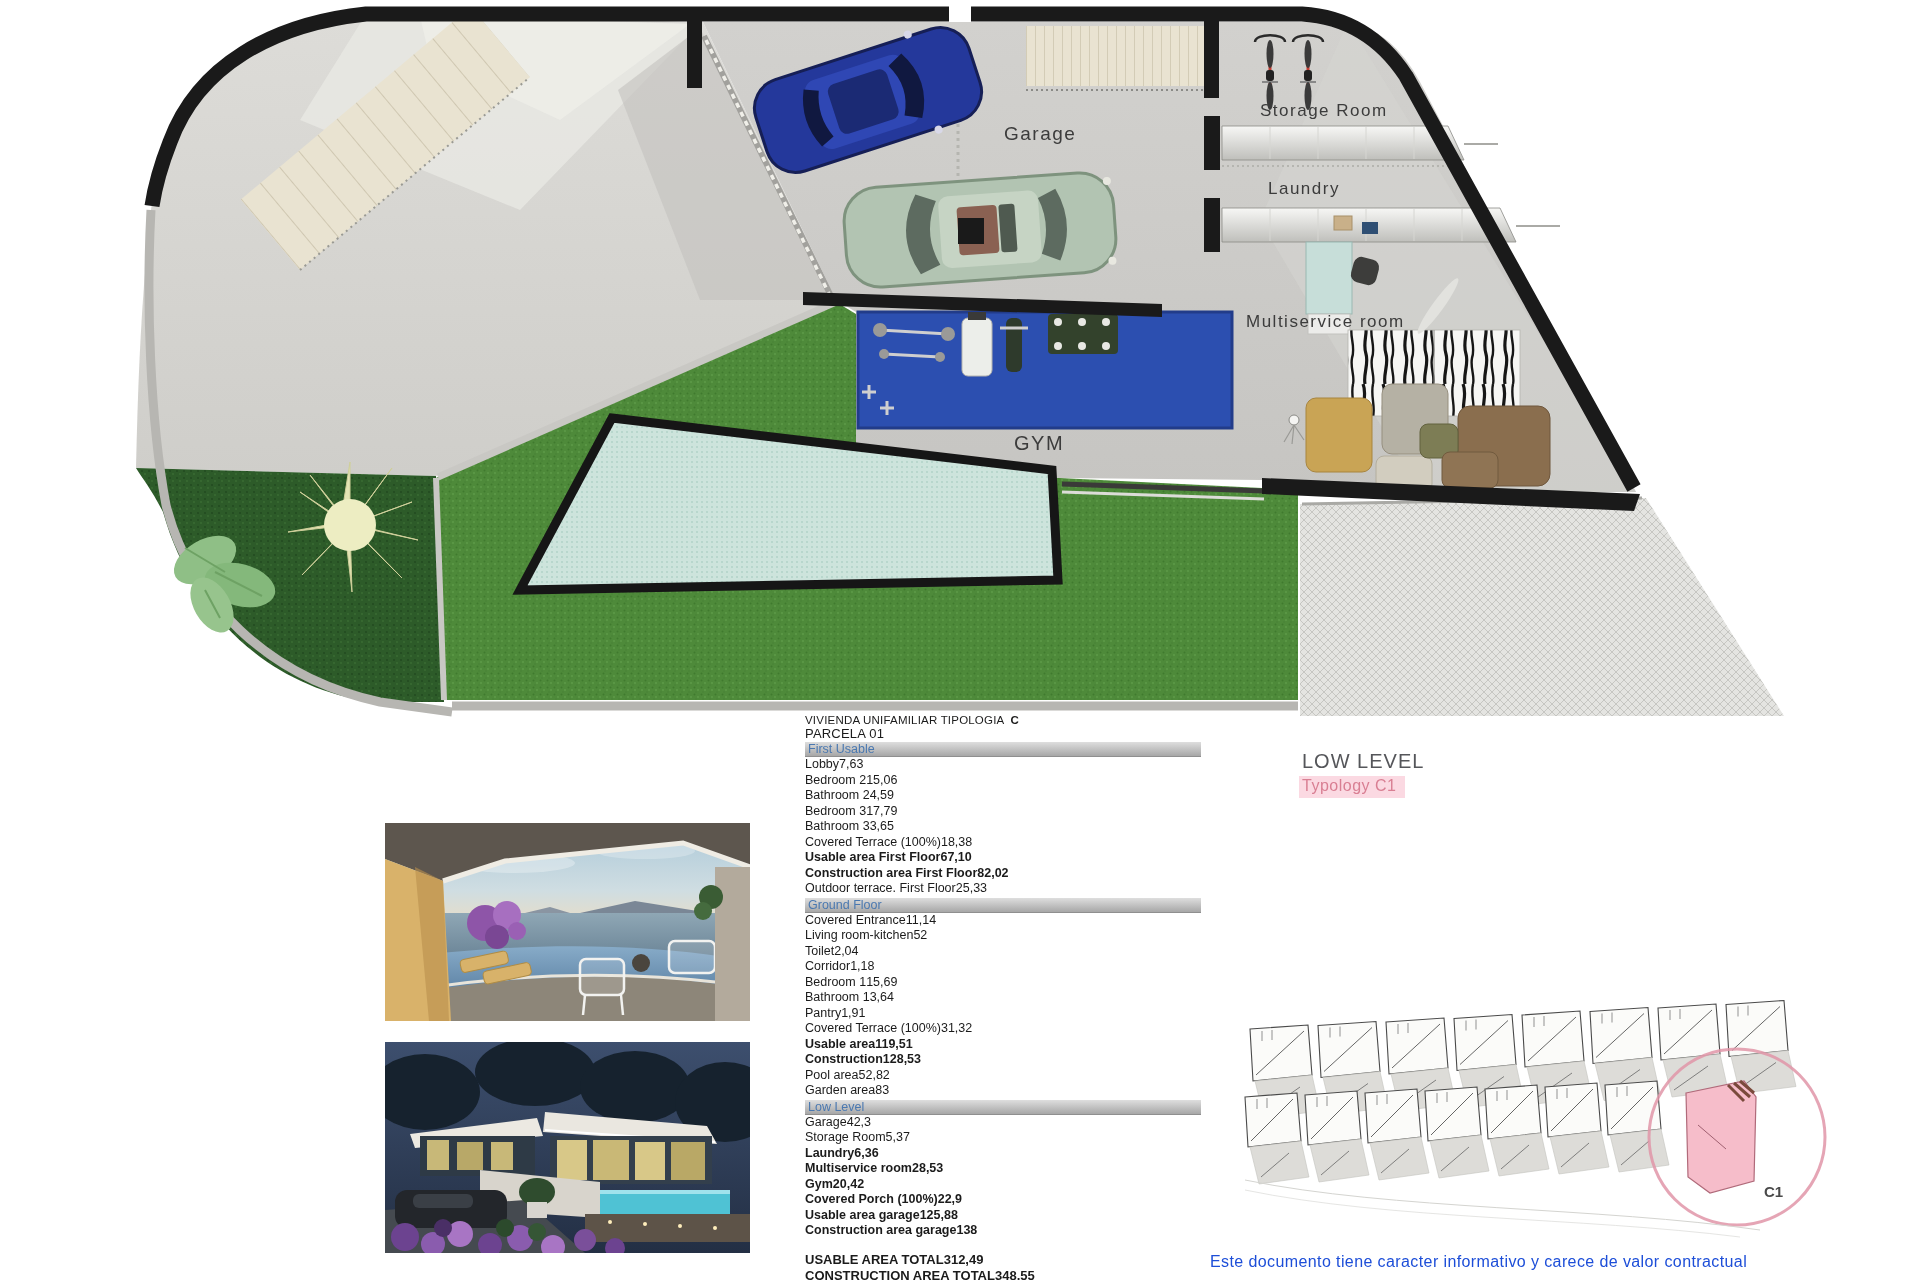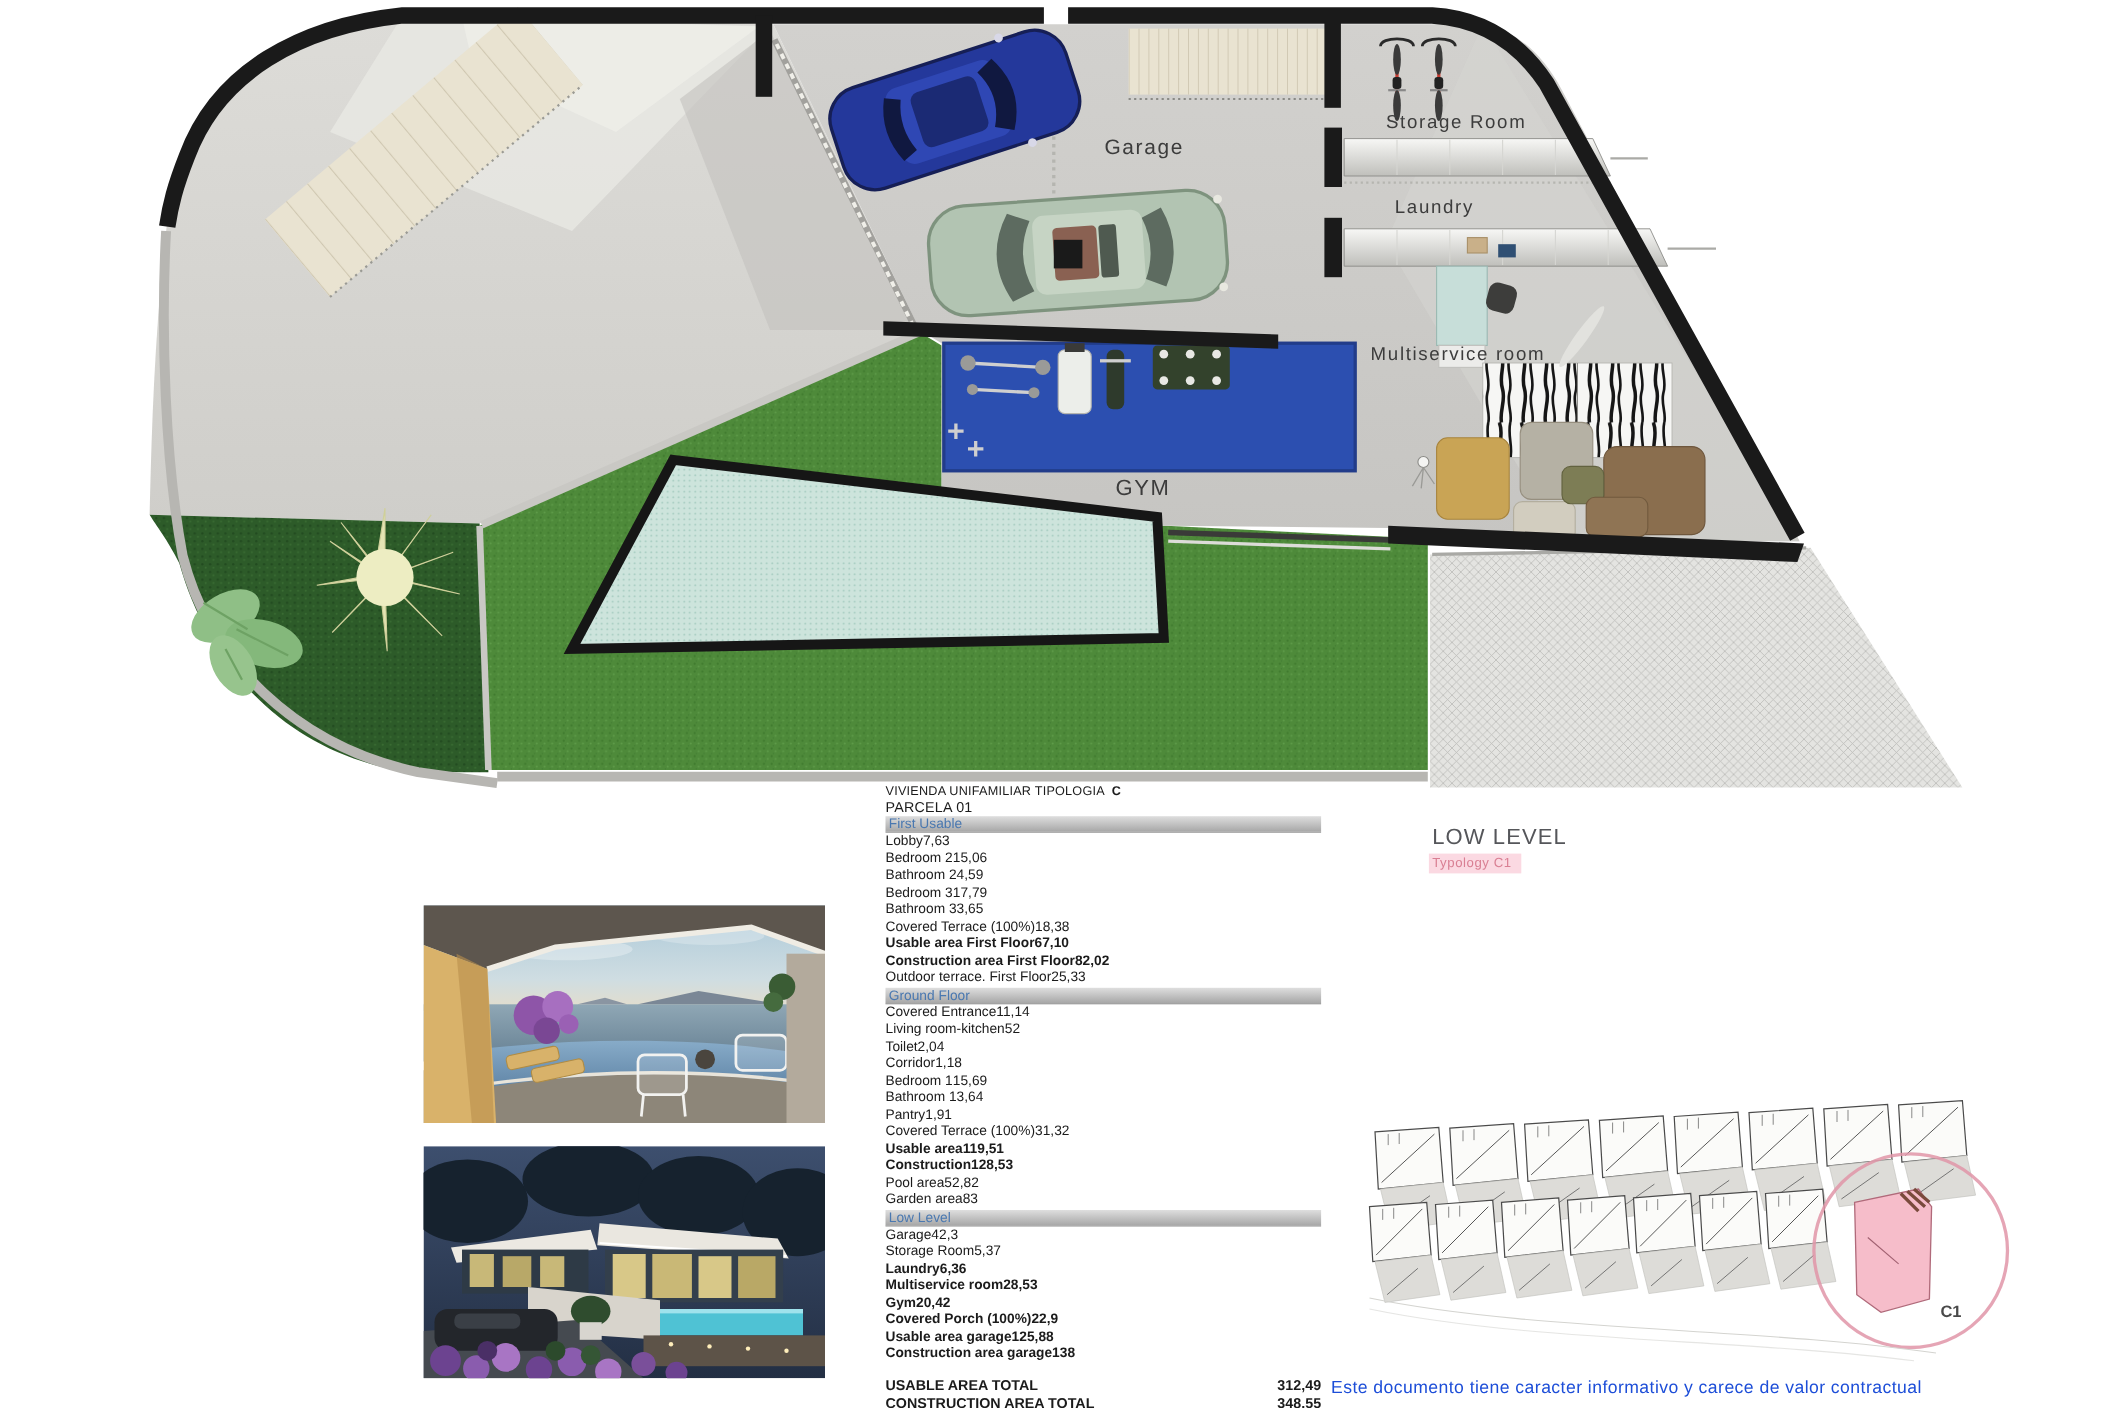--- a/index.html
+++ b/index.html
@@ -6,38 +6,38 @@
   body{width:1920px;height:1280px;position:relative;overflow:hidden;
        font-family:"Liberation Sans",sans-serif;color:#1b1b1b}
   .abs{position:absolute}
 
   
   #plan-wrap{left:0;top:0;width:1920px;height:745px}
   text.plabel{fill:#3c3c3c;letter-spacing:1.5px}
 
   
   #level-title{left:1302px;top:750px;font-size:20px;letter-spacing:1px;color:#55565a}
-  #level-typology{left:1299px;top:776px;font-size:12px;letter-spacing:.5px;
+  #level-typology{left:1299px;top:776px;font-size:16px;letter-spacing:.5px;
     color:#d97f93;background:#fbd9e2;padding:1px 9px 3px 3px}
 
   
   #area-table{left:805px;top:713px;width:396px}
   .t-title{font-size:11.5px;line-height:14px;letter-spacing:.2px;white-space:pre}
   .t-title b{font-weight:700}
   .t-sub{font-size:13px;line-height:14px;letter-spacing:.2px}
   .sec{height:14px;line-height:14px;margin-top:1px;
        background:linear-gradient(#dedede,#a7a7a7);
        border-bottom:1px solid #8f8f8f;color:#4a78b0;
        font-size:12.5px;padding-left:3px}
   .row{display:flex;font-size:12.5px;
        line-height:15.5px;height:15.5px}
   .row.b{font-weight:700}
   .row .val.nb{font-weight:700}
   .totals{margin-top:13px}
-  .trow{display:flex;justify-content:space-between;font-weight:700;
+  .trow{display:flex;font-weight:700;
         font-size:13px;line-height:16px;height:16px}
 
   
   #photo1{left:385px;top:823px}
   #photo2{left:385px;top:1042px}
 
   
   #siteplan{left:1240px;top:985px}
 
   

